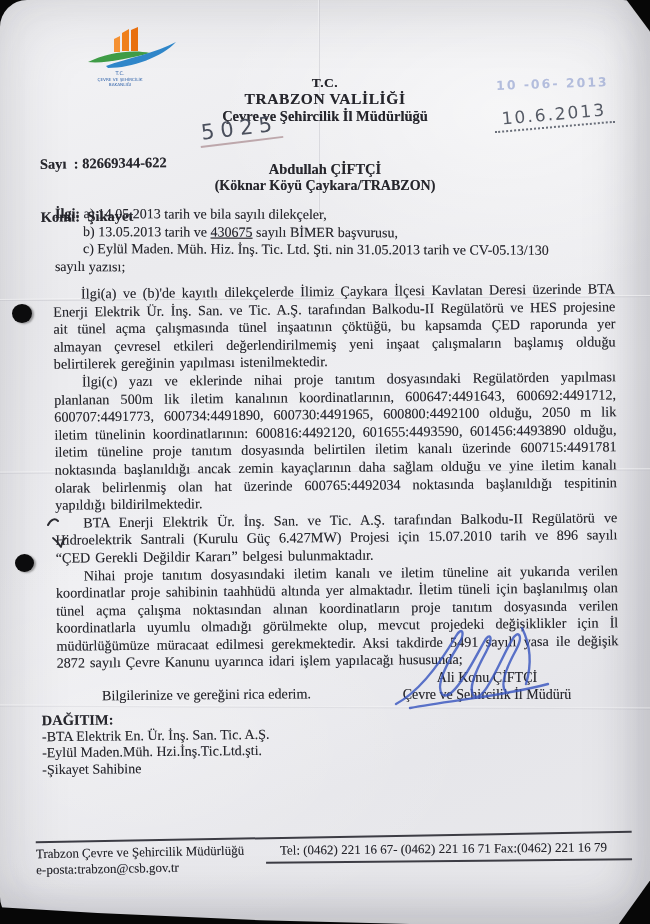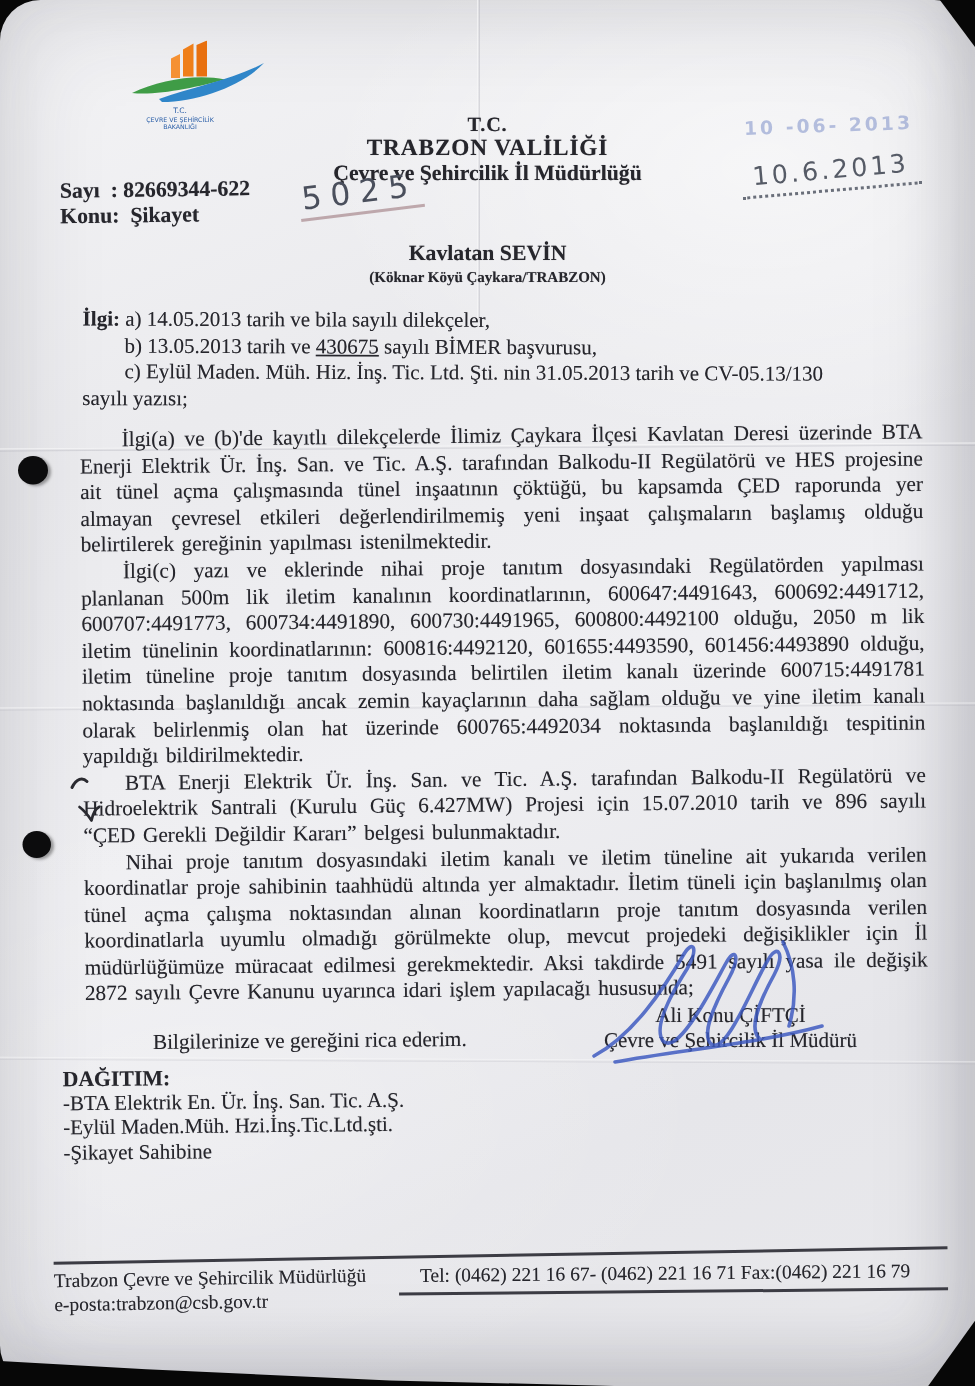--- a/index.html
+++ b/index.html
@@ -35,37 +35,37 @@
 
   .logo{position:absolute;left:84px;top:27px;width:98px;height:62px;}
   .head-center{position:absolute;left:0;top:75px;width:100%;text-align:center;line-height:15px;
     text-shadow:0 0 .5px rgba(20,20,30,.45);}
   .head-center .tc{font-weight:bold;font-size:13.5px;letter-spacing:.5px;}
   .head-center .valilik{font-weight:bold;font-size:15.5px;letter-spacing:.6px;line-height:18px;text-align:center;}
   .head-center .mudurluk{font-weight:bold;font-size:14.5px;line-height:16px;}
 
   .meta{position:absolute;left:40px;top:119px;font-weight:bold;font-size:14.5px;line-height:16.5px;
     text-shadow:0 0 .5px rgba(20,20,30,.4);transform:rotate(-.8deg);}
-  .meta .row span{display:inline-block;}
+  .meta .row span{display:inline-block;margin-top:36px;}
   .hw-number{position:absolute;left:199px;top:116px;
     font-family:"DejaVu Sans",sans-serif;font-size:21px;color:#4a4f5c;
     letter-spacing:6px;transform:rotate(-7deg);
     border-bottom:2px solid rgba(150,110,115,.55);padding:0 4px 1px 2px;}
   .stamp{position:absolute;left:496px;top:76px;
     font-family:"DejaVu Sans",sans-serif;font-size:12.5px;color:#8c9cce;opacity:.62;
     letter-spacing:2px;transform:rotate(-2deg);font-weight:bold;}
   .hw-date{position:absolute;left:494px;top:104px;width:120px;text-align:center;
     font-family:"DejaVu Sans",sans-serif;font-size:17px;color:#565b66;
     letter-spacing:2px;transform:rotate(-5deg);
     border-bottom:2px dotted #6a6f7a;padding-bottom:2px;}
 
   .recipient{position:absolute;left:0;top:161px;width:100%;text-align:center;
     font-weight:bold;line-height:16.5px;text-shadow:0 0 .5px rgba(20,20,30,.4);}
   .recipient .name{font-size:14.5px;}
-  .recipient .addr{font-size:10px;}
+  .recipient .addr{font-size:14px;}
 
   .refs{position:absolute;left:55px;top:206px;width:560px;font-size:14px;line-height:17.5px;
     transform:rotate(.2deg);text-shadow:0 0 .4px rgba(20,20,30,.35);}
   .refs .lbl{font-weight:bold;}
   .refs .indent{padding-left:28px;}
   .refs .u{text-decoration:underline;}
   .refs .cont{padding-left:0;}
 
   .bodytext{position:absolute;left:55px;top:283px;width:562px;
     font-size:14.2px;line-height:17.6px;transform:rotate(-.55deg);
@@ -132,21 +132,21 @@
         <span>Konu:</span>&nbsp;
         <span>Şikayet</span>
       </div>
     </div>
     <div class="hw-number">5025</div>
 
     <div class="stamp">10 -06- 2013</div>
     <div class="hw-date">10.6.2013</div>
 
     <div class="recipient">
-      <div class="name">Kavlatan SEVİN</div>
+      <div class="name">Abdullah ÇİFTÇİ</div>
       <div class="addr">(Köknar Köyü Çaykara/TRABZON)</div>
     </div>
 
     <div class="refs">
       <div class="line">
         <span class="lbl">İlgi:</span>
         <span>a) 14.05.2013 tarih ve bila sayılı dilekçeler,</span>
       </div>
       <div class="line indent">
         <span>b) 13.05.2013 tarih ve </span><span class="u">430675</span><span> sayılı BİMER başvurusu,</span>

